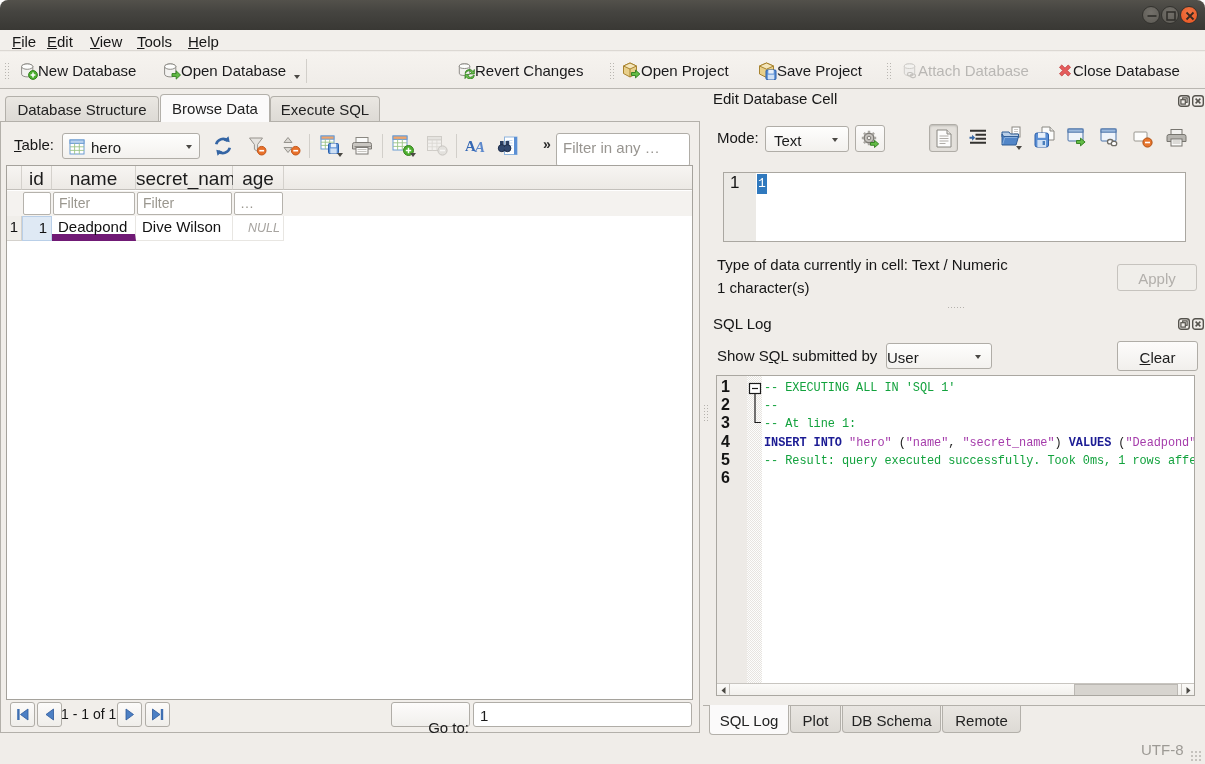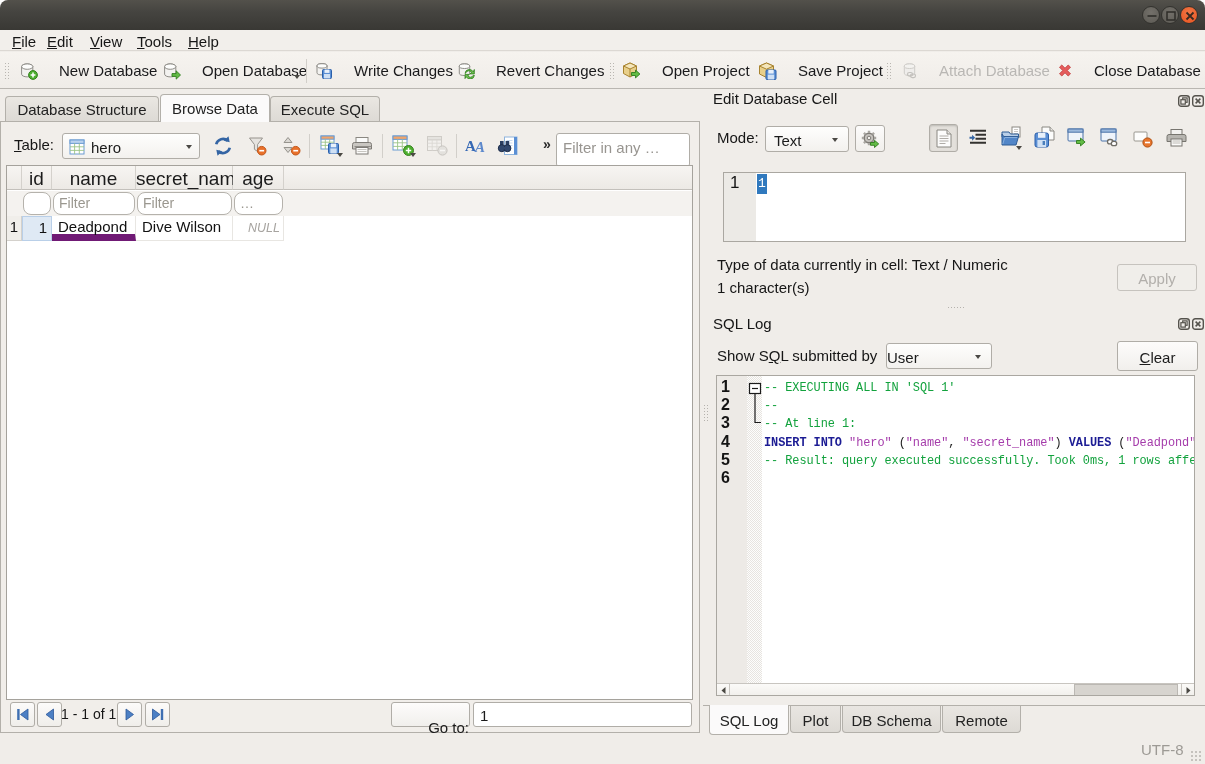--- a/index.html
+++ b/index.html
@@ -13,42 +13,42 @@
 #title{position:absolute;left:0;right:0;top:6px;text-align:center;color:#f6f4f1;font-weight:bold;font-size:15px;text-shadow:0 1px 1px #1b1a18;letter-spacing:0px}
 .winbtn{position:absolute;top:6px;width:18px;height:18px;border-radius:50%;border:1px solid #33322e}
 .winbtn.g{background:radial-gradient(circle at 50% 35%,#73706a,#5c5a54)}
 .winbtn.o{background:radial-gradient(circle at 50% 35%,#f07746,#e95420)}
 .winbtn svg{position:absolute;left:0;top:0}
 
 #menubar{position:absolute;left:0;top:30px;width:1205px;height:21px;background:#f2efeb;border-bottom:1px solid #dcd8d3}
 .mitem{position:absolute;top:2.5px;font-size:15px;color:#161616}
 
 #toolbar{position:absolute;left:0;top:52px;width:1205px;height:37px;background:linear-gradient(#f6f3ef,#efece8);border-bottom:1px solid #b9b6b1}
-.tbtn{position:absolute;top:0;height:37px;display:flex;align-items:center;gap:21px;font-size:15px;color:#1a1a1c;white-space:nowrap}
+.tbtn{position:absolute;top:0;height:37px;display:flex;align-items:center;gap:0;font-size:15px;color:#1a1a1c;white-space:nowrap}
 .tbtn.dis{color:#b9b7b4}
 .grip{position:absolute;top:10px;width:6px;height:18px;
  background-image:radial-gradient(circle,#b9b6b1 34%,transparent 40%);background-size:3px 3px}
 .tsep{position:absolute;top:7px;width:1px;height:24px;background:#d2cfca}
 .caret{position:absolute;width:0;height:0;border:3.5px solid transparent;border-top:4px solid #4a4844;border-bottom:none}
 
 .tab{position:absolute;font-size:15px;text-align:center;color:#222}
 .tab.inactive{top:96px;height:25px;background:linear-gradient(#eae7e2,#dddad5);border:1px solid #b3b0aa;border-bottom:none;border-radius:4px 4px 0 0;padding-top:4px}
 .tab.active{top:94px;height:28px;background:#fbfafa;border:1px solid #b3b0aa;border-bottom:none;border-radius:4px 4px 0 0;padding-top:5px;z-index:5}
 #pane{position:absolute;left:0;top:121px;width:700px;height:612px;border:1px solid #b3b0aa;background:#f1eeea}
 
 .combo{position:absolute;background:linear-gradient(#fefefd,#f3f1ee);border:1px solid #b0ada7;border-radius:3px}
 .combo .arr{position:absolute;width:0;height:0;border:3.5px solid transparent;border-top:4.5px solid #4a4844;border-bottom:none}
 .btn{position:absolute;background:linear-gradient(#fdfcfb,#f1efec);border:1px solid #b0ada7;border-radius:3px}
 .input{position:absolute;background:#fff;border:1px solid #b0ada7;border-radius:3px;color:#1b1b1b}
 .ph{color:#989590}
 
 #grid{position:absolute;left:6px;top:165px;width:687px;height:535px;background:#fff;border:1px solid #a5a29c}
 .hcell{position:absolute;top:0;height:24px;background:linear-gradient(#f7f5f2,#ece9e5);border-right:1px solid #d4d1cc;border-bottom:1px solid #c3c0bb;text-align:center;font-size:19px;color:#1b1b1b;padding-top:2px}
 .fcell{position:absolute;top:25px;height:25px;background:#f4f2ef}
-.finput{position:absolute;top:26px;height:23px;background:#fff;border:1px solid #b5b2ac;border-radius:8px;font-size:14px;color:#9a978f;padding:2px 0 0 5px}
+.finput{position:absolute;top:26px;height:23px;background:#fff;border:1px solid #b5b2ac;border-radius:2px;font-size:14px;color:#9a978f;padding:2px 0 0 5px}
 .dcell{position:absolute;top:50px;height:25px;font-size:15px;color:#111;padding-top:2px}
 
 .navbtn{position:absolute;top:702px;width:25px;height:25px;background:linear-gradient(#fcfbfa,#f0eeea);border:1px solid #b0ada7;border-radius:3px}
 .navbtn svg{position:absolute;left:0;top:0}
 
 #dockarea{position:absolute;left:704px;top:89px;width:501px;height:675px;background:#f0ede9}
 .dockttl{position:absolute;font-size:15px;color:#161616}
 .lbl{position:absolute;font-size:15px;color:#161616}
 .mono{font-family:"Liberation Mono",monospace}
 
@@ -115,31 +115,20 @@
     <svg width="18" height="18" viewBox="0 0 18 18">
         <ellipse cx="7.2" cy="4.6" rx="5.6" ry="2.7" fill="#fbfbfa" stroke="#8f8d88"></ellipse>
         <path d="M1.6 4.6 v7.6 a5.6 2.7 0 0 0 11.2 0 v-7.6" fill="#f3f2f0" stroke="#8f8d88"></path>
         <ellipse cx="7.2" cy="4.6" rx="5.6" ry="2.7" fill="#fdfdfc" stroke="#8f8d88"></ellipse>
         <path d="M9 11.6 h4.2 v-2.7 l4.3 4.1 -4.3 4.1 v-2.7 h-4.2 z" fill="#63bc46" stroke="#2f7d1d" stroke-width="0.9"></path>
       </svg>
     <span>Open Database</span>
   </div>
   <div class="caret" style="left:294px;top:23px"></div>
   <div class="tsep" style="left:306px"></div>
-  <div class="tbtn" style="left:315px">
-    <svg width="18" height="17" viewBox="0 0 18 17">
-        <ellipse cx="7" cy="3.9" rx="5" ry="2.2" fill="#fbfbfa" stroke="#8f8d88"></ellipse>
-        <path d="M2 3.9 v6.8 a5 2.2 0 0 0 10 0 v-6.8" fill="#f3f2f0" stroke="#8f8d88"></path>
-        <ellipse cx="7" cy="3.9" rx="5" ry="2.2" fill="#fdfdfc" stroke="#8f8d88"></ellipse>
-        <rect x="7.5" y="7.5" width="9" height="9" rx="1" fill="#5b8fd4" stroke="#2a5faa"></rect>
-        <rect x="9.5" y="7.5" width="5" height="3.4" fill="#e8f0fa"></rect>
-        <rect x="9" y="12" width="6" height="4.5" fill="#cfe0f4"></rect>
-      </svg>
-    <span>Write Changes</span>
-  </div>
   <div class="tbtn" style="left:457px">
     <svg width="18" height="17" viewBox="0 0 18 17">
         <ellipse cx="7.5" cy="4.2" rx="5.2" ry="2.3" fill="#fbfbfa" stroke="#8f8d88"></ellipse>
         <path d="M2.3 4.2 v7 a5.2 2.3 0 0 0 10.4 0 v-7" fill="#f3f2f0" stroke="#8f8d88"></path>
         <ellipse cx="7.5" cy="4.2" rx="5.2" ry="2.3" fill="#fdfdfc" stroke="#8f8d88"></ellipse>
         <path d="M8 11.5 a4.4 4.4 0 0 1 8.3-1.6 l1-2.4 v4.4 h-4.3 l1.5-1.4 a2.9 2.9 0 0 0-5.3 0 z" fill="#6cc24f" stroke="#2f7d1d" stroke-width="0.8"></path>
         <path d="M17.4 13.4 a4.4 4.4 0 0 1-8.3 1.2 l-1.1 2 v-4.2 h4.3 l-1.4 1.4 a2.9 2.9 0 0 0 5.2-0.4 z" fill="#6cc24f" stroke="#2f7d1d" stroke-width="0.8"></path>
       </svg>
     <span>Revert Changes</span>
   </div>

